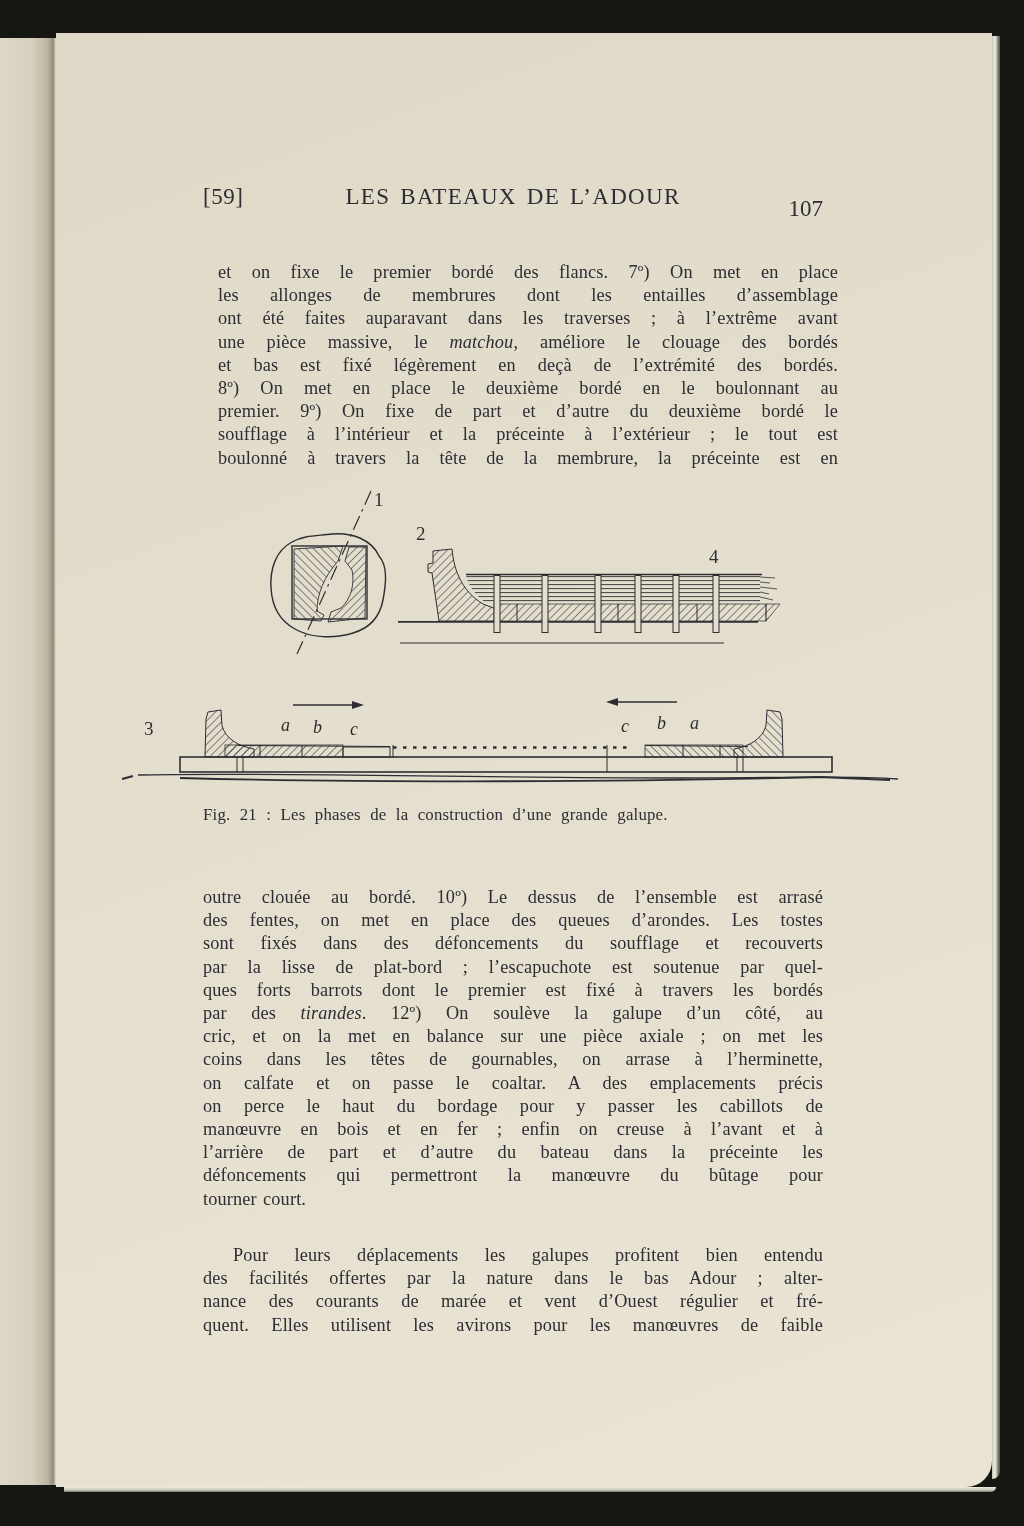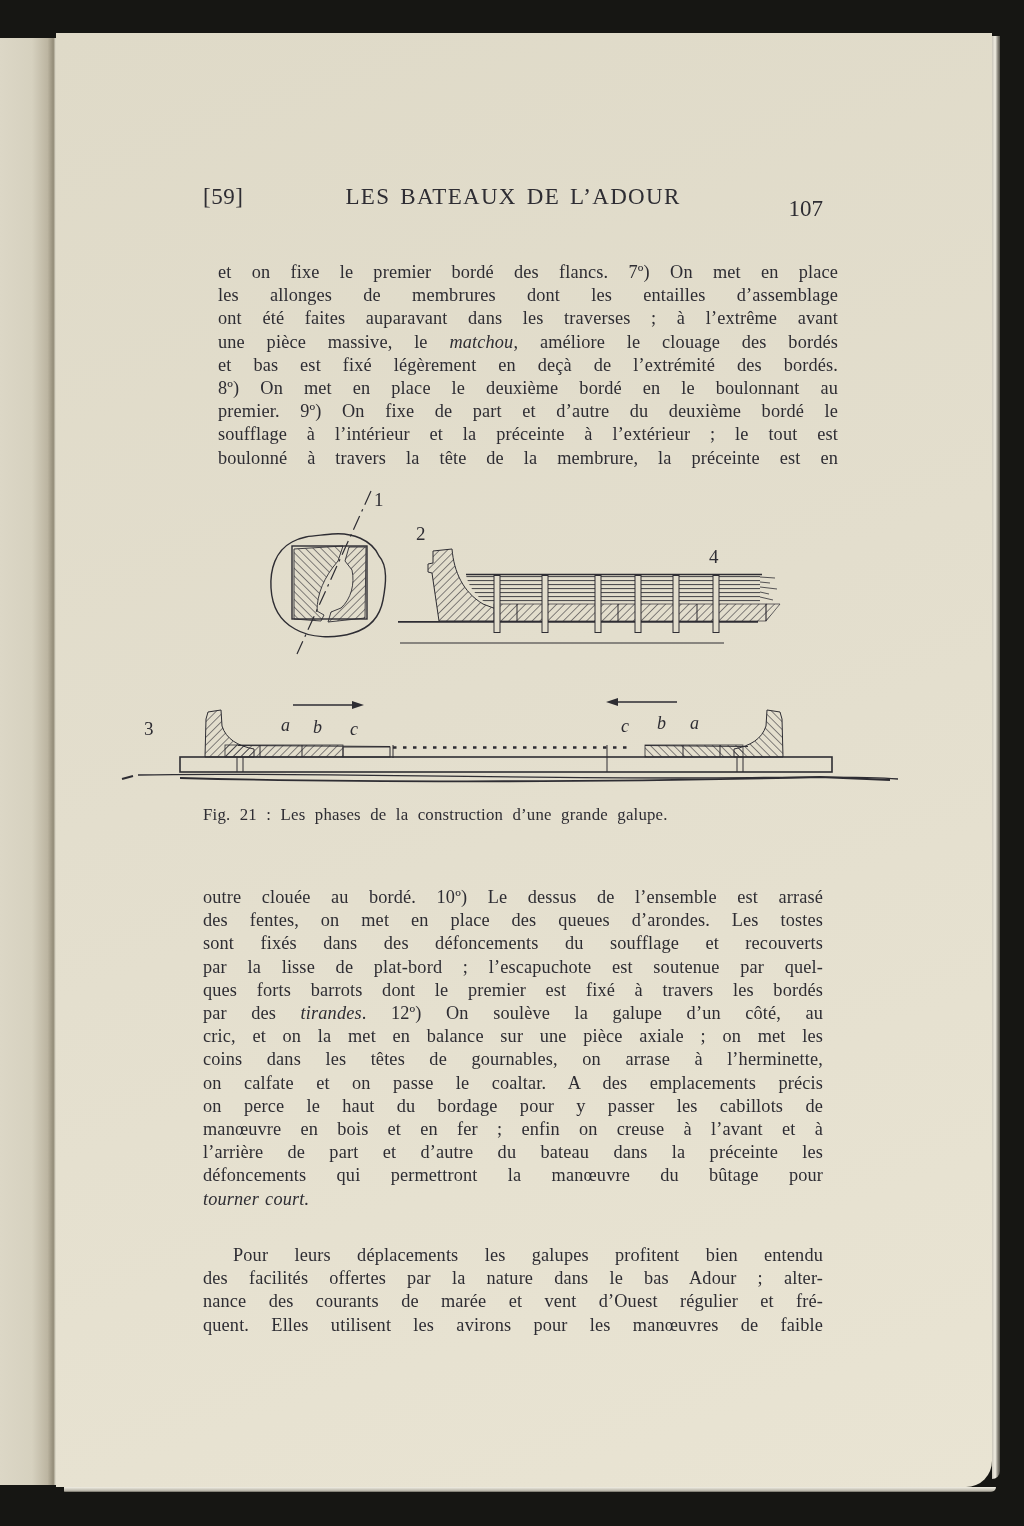--- a/index.html
+++ b/index.html
@@ -31,21 +31,21 @@
   }
   
   .ink{color:#2e2d33;}
   .running-head{left:203px;top:184px;width:620px;height:24px;font-size:23px;}
   .running-head .ref{position:absolute;left:0;top:0;letter-spacing:.5px;}
   .running-head .title{position:absolute;left:50%;top:0;transform:translateX(-50%);
     letter-spacing:1.3px;word-spacing:3px;white-space:nowrap;}
   .running-head .pageno{position:absolute;right:0;top:0;margin-top:12px;}
   .para{width:620px;font-size:18.3px;line-height:23.2px;letter-spacing:.15px;word-spacing:1.5px;}
   .ln{text-align:justify;text-align-last:justify;white-space:normal;}
-  .ln.short{text-align-last:left;font-style:italic;}
+  .ln.short{text-align-last:left;}
   .ln.indent{padding-left:30px;}
   .caption{left:203px;top:805px;width:620px;font-size:16.8px;
     word-spacing:5px;letter-spacing:.2px;}
   .fig-num{font-size:19px;line-height:1;}
   .fig-letter{font-size:18px;font-style:italic;line-height:1;}
   i{font-style:italic;}
 </style>
 </head>
 <body>
 

